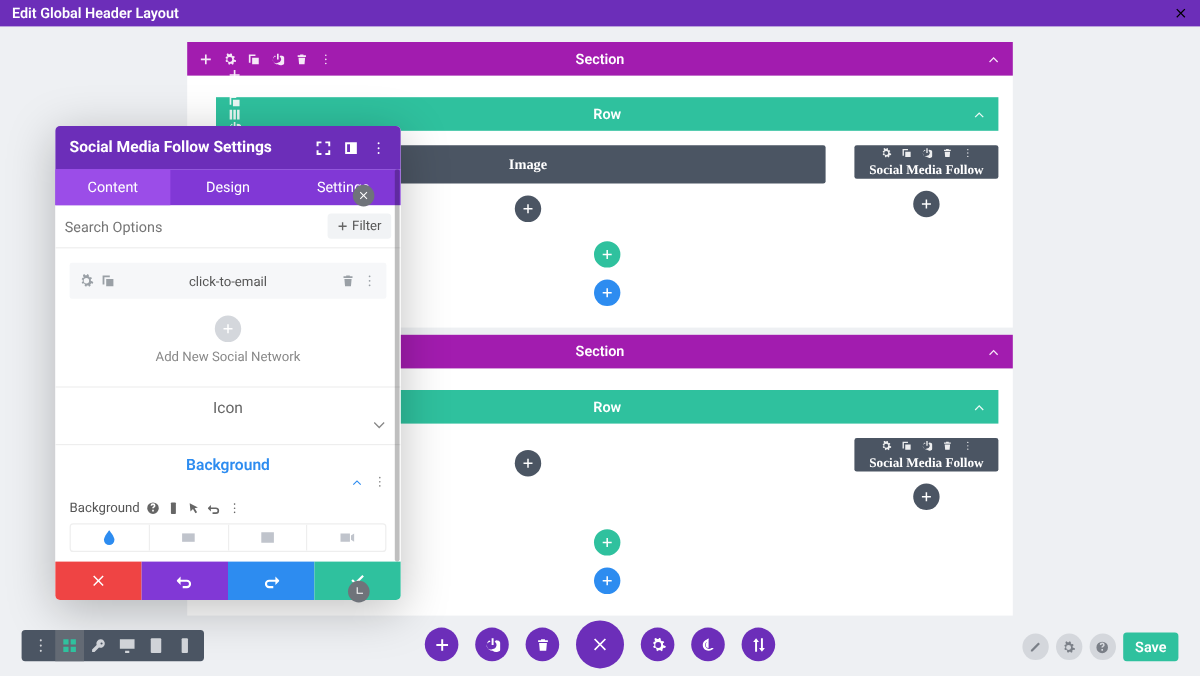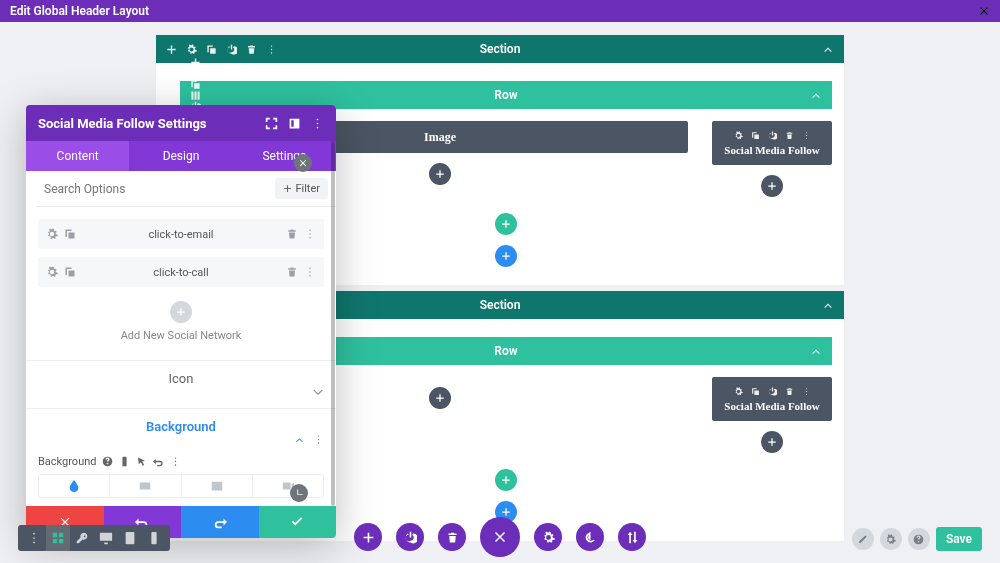--- a/index.html
+++ b/index.html
@@ -6,56 +6,56 @@
 body { width:1000px; height:563px; background:#eef0f3; position:relative; overflow:hidden; }
 svg { display:block; }
 
 
 .topbar { position:absolute; top:0; left:0; right:0; height:22px; background:#6c2eb9; display:flex; align-items:center; padding:0 10px; }
 .topbar .title { color:#fff; font-size:12px; font-weight:600; }
 .topbar .close { color:#fff; margin-left:auto; font-size:14px; cursor:pointer; }
 
 
 .canvas { position:absolute; top:35px; left:156px; width:688px; }
-.section-bar { height:28px; background:#0f766e; display:flex; align-items:center; padding:0 10px; position:relative; }
+.section-bar { height:28px; background:#a21caf; display:flex; align-items:center; padding:0 10px; position:relative; }
 .section-bar .toolicons { display:flex; gap:9px; align-items:center; }
 .section-bar svg, .row-bar svg, .module-bar svg { fill:#fff; opacity:.9; }
 .section-bar .label, .row-bar .label, .module-bar .label { position:absolute; left:50%; transform:translateX(-50%); color:#fff; font-size:12px; font-weight:600; }
 .section-bar .chev, .row-bar .chev { position:absolute; right:10px; color:#fff; }
 .section-body { background:#fff; padding:18px 12px; }
 
 .row-bar { height:28px; background:#2fc19e; display:flex; align-items:center; padding:0 10px; position:relative; }
 .indent-row { margin-left:12px; margin-right:0; }
 .row-body { background:#fff; padding:12px 0; margin-left:12px; display:flex; gap:24px; align-items:flex-start; }
 
 .module-col { flex:1; display:flex; flex-direction:column; align-items:center; }
 .module-bar { height:32px; background:#4b5563; width:100%; display:flex; align-items:center; padding:0 10px; position:relative; border-radius:2px; }
 .module-bar .toolicons { display:flex; gap:8px; align-items:center; }
 .module-bar .label2 { position:absolute; left:50%; transform:translateX(-50%); color:#fff; font-size:12px; font-weight:600; white-space:nowrap;font-family:Liberation Serif, serif; }
 .smf .label2 { position:static; transform:none; margin-top:4px; }
 .smf-inner { display:flex; flex-direction:column; align-items:center; width:100%; }
 .smf-inner .toolicons { margin-top:0; }
-.module-bar.smf { height:44px; width:120px; padding:4px 8px; }
+.module-bar.smf { height:28px; width:120px; padding:4px 8px; }
 
 .addbtn { width:22px; height:22px; border-radius:50%; display:flex; align-items:center; justify-content:center; margin-top:10px; cursor:pointer; }
 .addbtn.gray { background:#4b5563; }
 .addbtn.green { background:#2fc19e; position:relative; left:0; }
 .addbtn.blue { background:#2d8cf0; position:relative; }
 .centeradd { display:flex; flex-direction:column; align-items:center; margin-left:12px; }
 
 
-.panel { position:absolute; left:26px; top:105px; width:310px; background:#fff; box-shadow:0 8px 40px rgba(0,0,0,.25); border-radius:4px; overflow:hidden; }
+.panel { position:absolute; left:46px; top:105px; width:288px; background:#fff; box-shadow:0 8px 40px rgba(0,0,0,.25); border-radius:4px; overflow:hidden; }
 .panel-hdr { background:#6c2eb9; height:36px; display:flex; align-items:center; padding:0 12px; gap:8px; }
 .panel-hdr .ptitle { color:#fff; font-size:13px; font-weight:700; }
 .panel-hdr .hicons { margin-left:auto; display:flex; gap:10px; align-items:center; }
 .panel-hdr .hicons svg { fill:#fff; }
 .tabs { display:flex; background:#8138d6; height:30px; }
 .tabs .tab { flex:1; display:flex; align-items:center; justify-content:center; color:#fff; font-size:12px; font-weight:400; cursor:pointer; }
 .tabs .tab.active { background:#9b4de8; }
-.searchrow { display:flex; align-items:center; height:36px; padding:0 8px; border-bottom:1px solid #eee;margin-left:10px; }
+.searchrow { display:flex; align-items:center; height:36px; padding:0 8px; border-bottom:1px solid #eee; }
 .searchrow input { border:none; outline:none; font-size:12px; color:#999; flex:1; background:transparent; }
 .filterbtn { background:#f1f3f5; border-radius:3px; padding:4px 8px; font-size:11px; color:#555; display:flex; align-items:center; gap:3px; cursor:pointer; }
 .list-area { padding:12px; }
 .list-item { background:#f6f7f9; height:30px; display:flex; align-items:center; padding:0 8px; border-radius:2px; margin-bottom:8px; }
 .list-item .lefticons { display:flex; gap:6px; }
 .list-item .lefticons svg { fill:#9aa0a6; width:12px; height:12px; }
 .list-item .itemlabel { flex:1; text-align:center; font-size:11px; color:#555; }
 .list-item .righticons { display:flex; gap:6px; }
 .list-item .righticons svg { fill:#9aa0a6; width:12px; height:12px; }
 .addnew { display:flex; flex-direction:column; align-items:center; padding:6px 0; }
@@ -456,39 +456,20 @@
       <span class="itemlabel">click-to-email</span>
       <div class="righticons">
           <svg>
             <use href="#i-trash"></use>
           </svg>
           <svg>
             <use href="#i-dots"></use>
           </svg>
         </div>
     </div>
-    <div class="list-item">
-      <div class="lefticons">
-          <svg>
-            <use href="#i-gear"></use>
-          </svg>
-          <svg>
-            <use href="#i-copy"></use>
-          </svg>
-        </div>
-      <span class="itemlabel">click-to-call</span>
-      <div class="righticons">
-          <svg>
-            <use href="#i-trash"></use>
-          </svg>
-          <svg>
-            <use href="#i-dots"></use>
-          </svg>
-        </div>
-    </div>
     <div class="addnew">
       <div class="circle">
           <svg>
             <use href="#i-plus"></use>
           </svg>
         </div>
       <span class="txt">Add New Social Network</span>
     </div>
   </div>
   <div class="acc">

